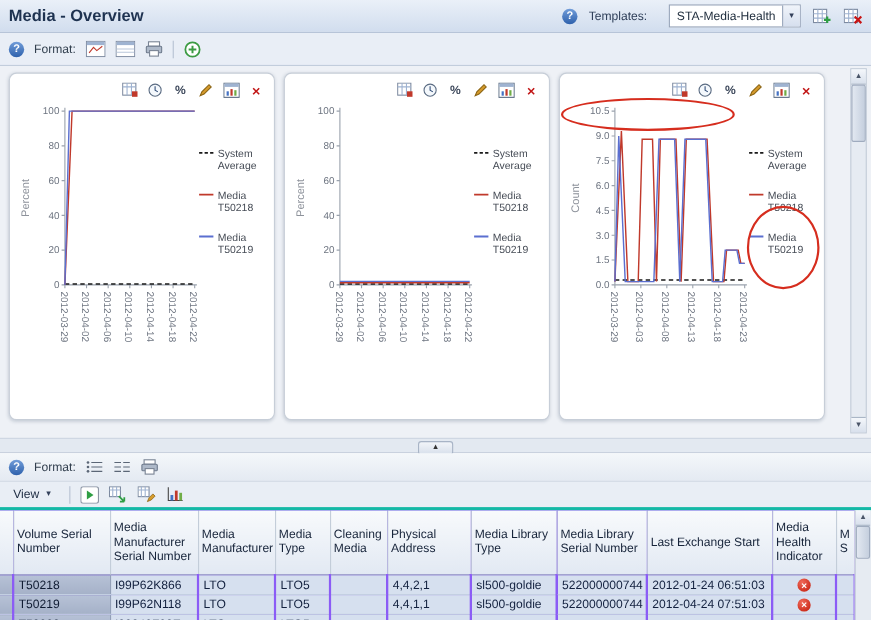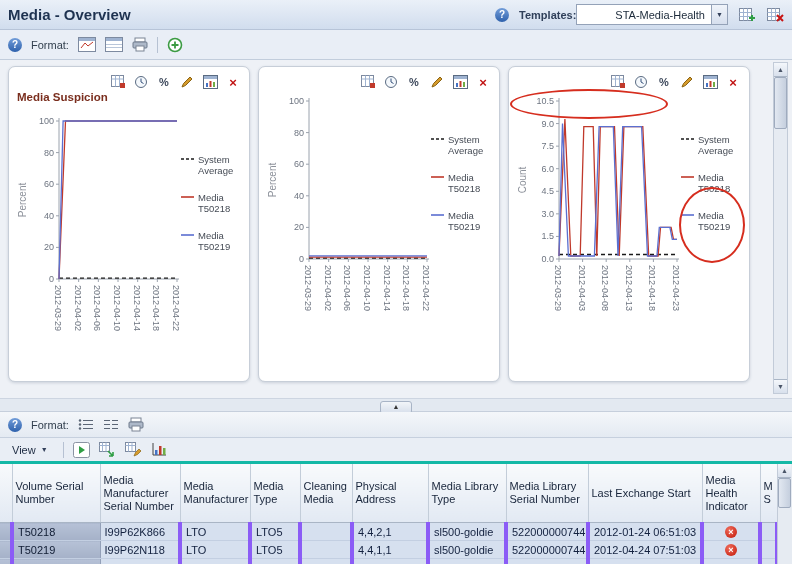--- a/index.html
+++ b/index.html
@@ -9,23 +9,23 @@
 
   
   .title-bar{position:absolute;top:0;left:0;right:0;height:30px;display:flex;align-items:center;
              padding:12px 8px;box-sizing:border-box;background:linear-gradient(#eaf0f8,#d1ddee);
              border-bottom:1px solid #b7c4d8;}
   .page-title{font-size:15px;font-weight:bold;color:#1e3250;}
   .spacer{flex:1;}
   .help-icon{width:14px;height:14px;border-radius:50%;flex:0 0 auto;
              background:linear-gradient(#729dd9,#2e61ac);color:#fff;font-size:10px;font-weight:bold;
              text-align:center;line-height:14px;display:inline-block;}
-  .tpl-label{margin:0 0 0 10px;color:#30405a;font-weight:bold;}
+  .tpl-label{margin:0 20px 0 10px;color:#30405a;}
   .combo{display:inline-flex;align-items:center;height:19px;background:#fff;border:1px solid #94a2b8;}
-  .combo-text{padding:0 6px;min-width:88px;margin-left:32px;}
+  .combo-text{padding:0 6px;min-width:88px;}
   .combo-btn{width:15px;align-self:stretch;background:linear-gradient(#f0f4fa,#d6dfee);
              border-left:1px solid #94a2b8;font-size:7px;color:#33405a;
              display:flex;align-items:center;justify-content:center;}
   .tb-icon{margin-left:10px;width:18px;height:16px;display:inline-flex;align-items:center;justify-content:center;}
 
   
   .toolbar1{position:absolute;top:30px;left:0;right:0;height:30px;background:#e9eef6;
             border-bottom:1px solid #c2cddc;display:flex;align-items:center;gap:9px;
             padding:0 8px;box-sizing:border-box;}
   .fmt-label{color:#33404f;}
@@ -73,21 +73,21 @@
   .view-btn{display:inline-flex;align-items:center;gap:5px;padding:2px 6px;color:#1c2a40;}
   .view-caret{font-size:7px;color:#33405a;}
 
   
   .table-wrap{position:absolute;top:464px;left:0;width:777px;height:100px;overflow:hidden;background:#8b5cf6;}
   table.grid{border-collapse:collapse;table-layout:fixed;width:777px;font-size:11px;}
   .grid th{background:linear-gradient(#f8fafc,#e2e9f3);border-right:1px solid #c3cdd9;
            border-bottom:1px solid #a9b5c5;height:54px;padding:2px 3px;text-align:left;
            vertical-align:middle;font-weight:normal;color:#17243a;overflow:hidden;}
   .grid th .hlabel{white-space:pre-line;line-height:13px;}
-  .grid td{border-right:4px solid #8b5cf6;height:18px;padding:0 4px;overflow:hidden;
+  .grid td{border-right:2px solid #8b5cf6;height:18px;padding:0 4px;overflow:hidden;
            white-space:nowrap;box-sizing:border-box;}
   tr.datarow td{background:#d6e0ef;border-bottom:1px solid #c3cfe2;color:#13213f;}
   tr.datarow td.rowheader{background:linear-gradient(#b6c1d6,#a5b1c8);border-right:1px solid #93a0b8;
            color:#101c33;}
   tr.datarow td.gutter{background:linear-gradient(#b6c1d6,#a5b1c8);}
   td.lnk{color:#1d4fa0;margin-left:27px;}
   td.health{text-align:center;}
   .err-icon{display:inline-block;width:12px;height:12px;border-radius:50%;
             background:radial-gradient(circle at 35% 30%,#ef6a5a,#c21807);color:#fff;
             font-size:9px;font-weight:bold;line-height:12px;text-align:center;}
@@ -184,21 +184,20 @@
             <svg width="15" height="14" viewBox="0 0 15 14">
               <rect x="0.5" y="0.5" width="14" height="13" fill="#fff" stroke="#5a6b82"></rect>
               <rect x="1" y="1" width="13" height="3" fill="#9fb3d1"></rect>
               <rect x="3" y="8" width="2" height="4" fill="#4472c4"></rect>
               <rect x="6.5" y="6" width="2" height="6" fill="#c0392b"></rect>
               <rect x="10" y="7" width="2" height="5" fill="#70ad47"></rect>
             </svg>
           </span>
         <span class="p-icon close">×</span>
       </div>
-      <div class="panel-title">Media Suspicion</div>
       <div class="chart"><svg width="228" height="258" viewBox="0 0 228 258">
             <line x1="44" y1="7" x2="44" y2="168" stroke="#9aa2ad"></line>
             <line x1="44" y1="168" x2="164" y2="168" stroke="#9aa2ad"></line>
             <line x1="41" y1="168" x2="44" y2="168" stroke="#9aa2ad"></line>
             <text x="39" y="171" text-anchor="end" font-size="9" fill="#6d7480">0</text>
             <line x1="41" y1="136.4" x2="44" y2="136.4" stroke="#9aa2ad"></line>
             <text x="39" y="139.4" text-anchor="end" font-size="9" fill="#6d7480">20</text>
             <line x1="41" y1="104.8" x2="44" y2="104.8" stroke="#9aa2ad"></line>
             <text x="39" y="107.8" text-anchor="end" font-size="9" fill="#6d7480">40</text>
             <line x1="41" y1="73.2" x2="44" y2="73.2" stroke="#9aa2ad"></line>

